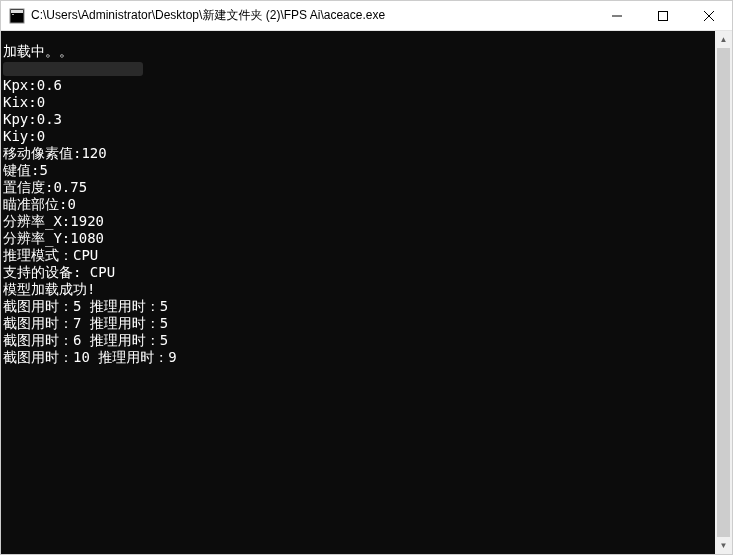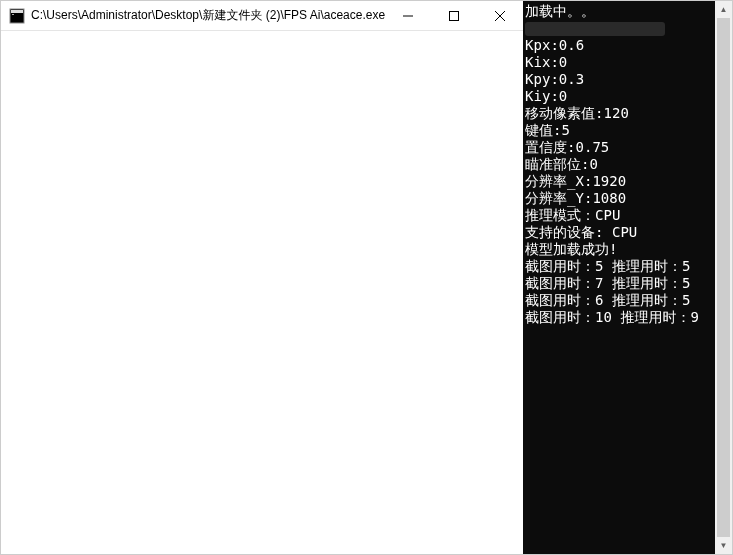--- a/index.html
+++ b/index.html
@@ -8,21 +8,21 @@
       background: #fff;
       width: 733px;
       height: 555px;
       overflow: hidden;
     }
     .window {
       width: 733px;
       height: 555px;
       border: 1px solid #ccc;
       display: flex;
-      flex-direction: row;
+      flex-direction: column;
       background: #fff;
     }
     .titlebar {
       height: 30px;
       background: #fff;
       display: flex;
       align-items: center;
       border-bottom: 1px solid #e5e5e5;
       flex-shrink: 0;
     }
@@ -61,21 +61,21 @@
       display: flex;
       overflow: hidden;
     }
     .console {
       flex: 1;
       background: #0c0c0c;
       color: #ffffff;
       font-family: "NSimSun", "SimSun", "Consolas", monospace;
       font-size: 14px;
       line-height: 17px;
-      padding: 2px 2px;
+      padding: 12px 2px;
       white-space: pre;
       overflow: hidden;
       position: relative;
     }
     .console .line { display: block; }
     .redact {
       background: #2a2a2a;
       color: #2a2a2a;
       border-radius: 3px;
       display: inline-block;

